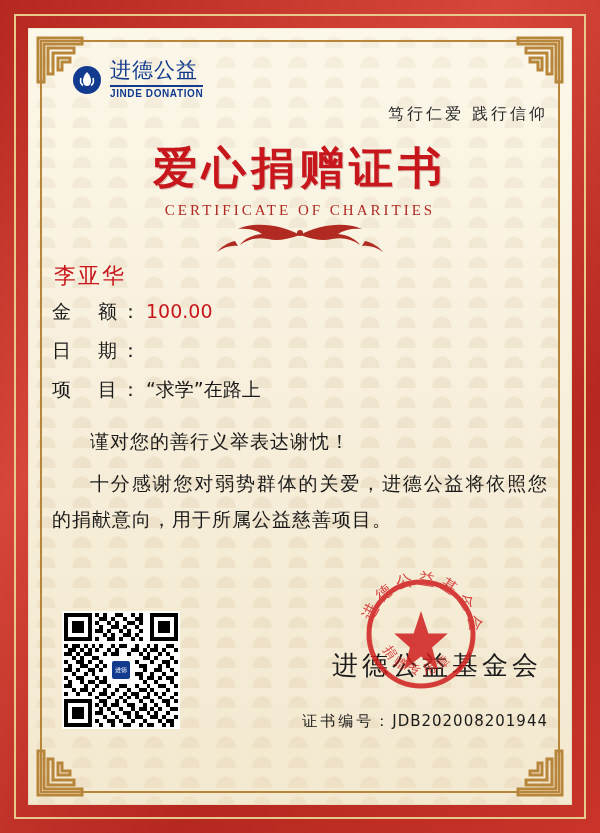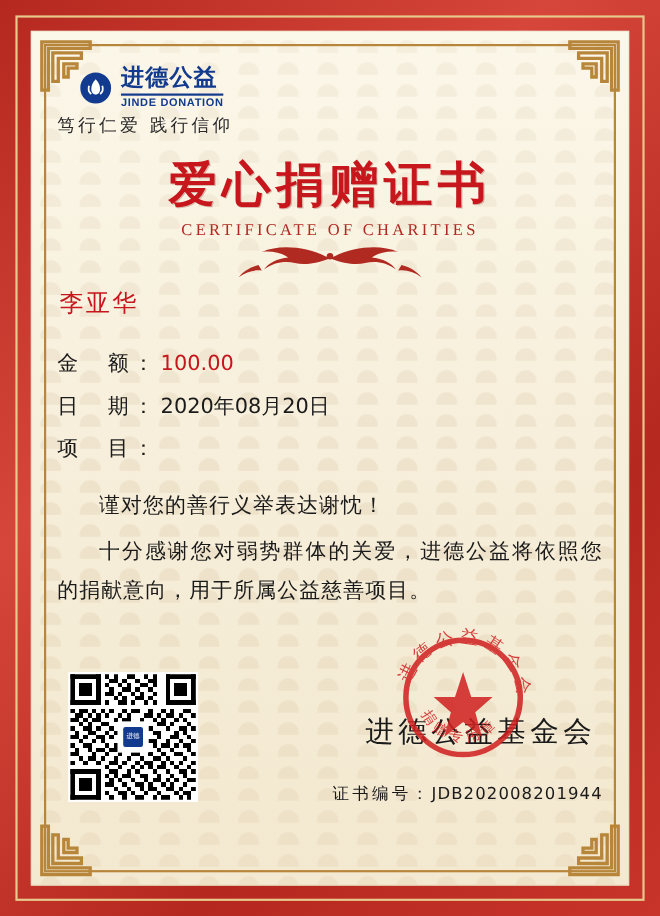--- a/index.html
+++ b/index.html
@@ -69,32 +69,32 @@
   .logo{
     position:absolute;left:20px;top:8px;
     display:flex;align-items:center;gap:8px;
   }
   .logo-mark{
     width:30px;height:30px;position:relative;flex:0 0 auto;
   }
   .logo-text{line-height:1;}
   .logo-cn{
     font-family:"DejaVu Sans", sans-serif;
-    font-size:21px;font-weight:bold;color:#123a8f;letter-spacing:1px;
+    font-size:21px;font-weight:normal;color:#123a8f;letter-spacing:1px;
   }
   .logo-en{
     font-family:"Liberation Sans", sans-serif;
     font-size:10px;font-weight:bold;color:#123a8f;letter-spacing:.6px;
     margin-top:4px;
     border-top:2px solid #123a8f;padding-top:2px;
     display:inline-block;
   }
 
   .slogan{
-    text-align:left;margin-top:52px;
+    text-align:right;margin-top:52px;
     font-family:"DejaVu Sans", sans-serif;
     font-size:16px;color:#2b2b2b;letter-spacing:3px;
   }
   .title{
     text-align:center;margin-top:14px;
     font-family:Liberation Serif, serif;
     font-size:44px;font-weight:bold;color:#c8161d;
     letter-spacing:5px;
     text-shadow:1px 1px 0 rgba(120,10,10,.25);
   }
@@ -107,21 +107,21 @@
     display:block;margin:2px auto 0;width:330px;height:34px;
   }
 
   .recipient{
     margin-top:6px;
     font-family:"DejaVu Sans", sans-serif;
     font-size:22px;color:#c8161d;letter-spacing:2px;
     padding-left:2px;
   }
 
-  .fields{margin-top:26px;}
+  .fields{margin-top:8px;}
   .field{
     font-family:"DejaVu Sans", sans-serif;
     font-size:19px;color:#1a1a1a;
     margin-bottom:13px;
     display:flex;align-items:baseline;
   }
   .field .label{letter-spacing:4px;}
   .field .value{margin-left:2px;letter-spacing:0;}
   .field.amount .value{color:#c8161d;}
 
@@ -256,24 +256,24 @@
 
     <div class="recipient">李亚华</div>
 
     <div class="fields">
       <div class="field amount">
         <span class="label">金　额：</span>
         <span class="value">100.00</span>
       </div>
       <div class="field">
         <span class="label">日　期：</span>
-        <span class="value">2020年08月20日</span>
       </div>
       <div class="field">
         <span class="label">项　目：</span>
+        <span class="value">“求学”在路上</span>
       </div>
     </div>
 
     <div class="body-text">
       <p>谨对您的善行义举表达谢忱！</p>
       <p>十分感谢您对弱势群体的关爱，进德公益将依照您的捐献意向，用于所属公益慈善项目。</p>
     </div>
 
     <div class="bottom">
 

